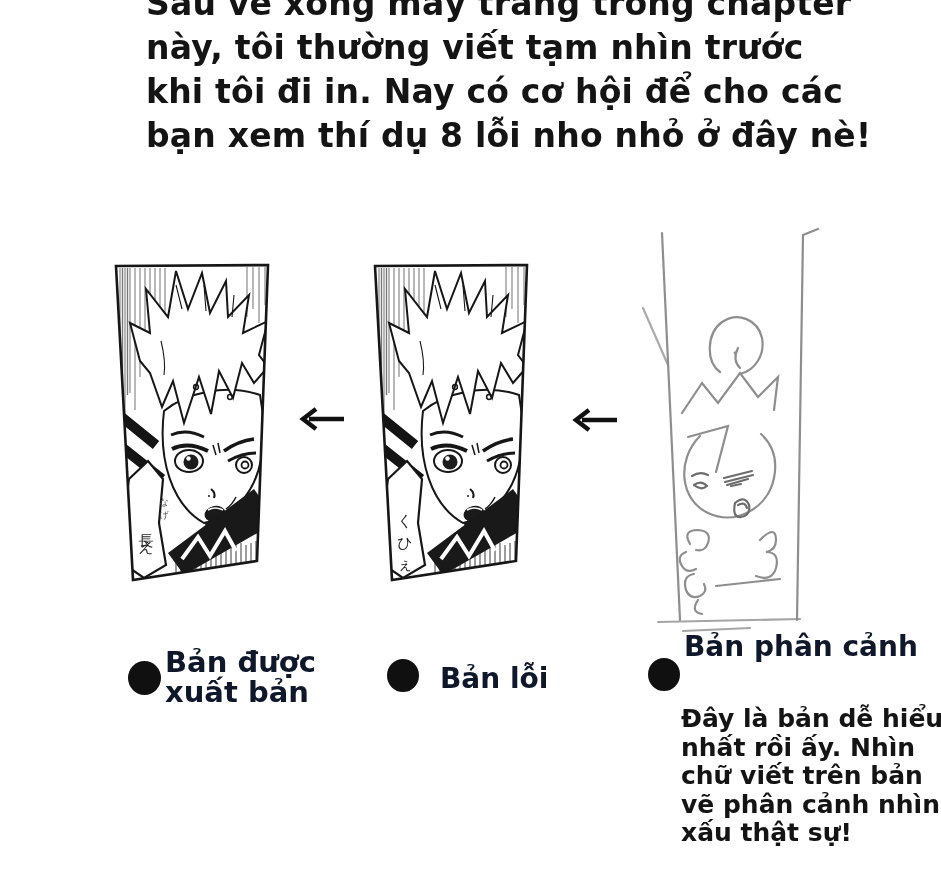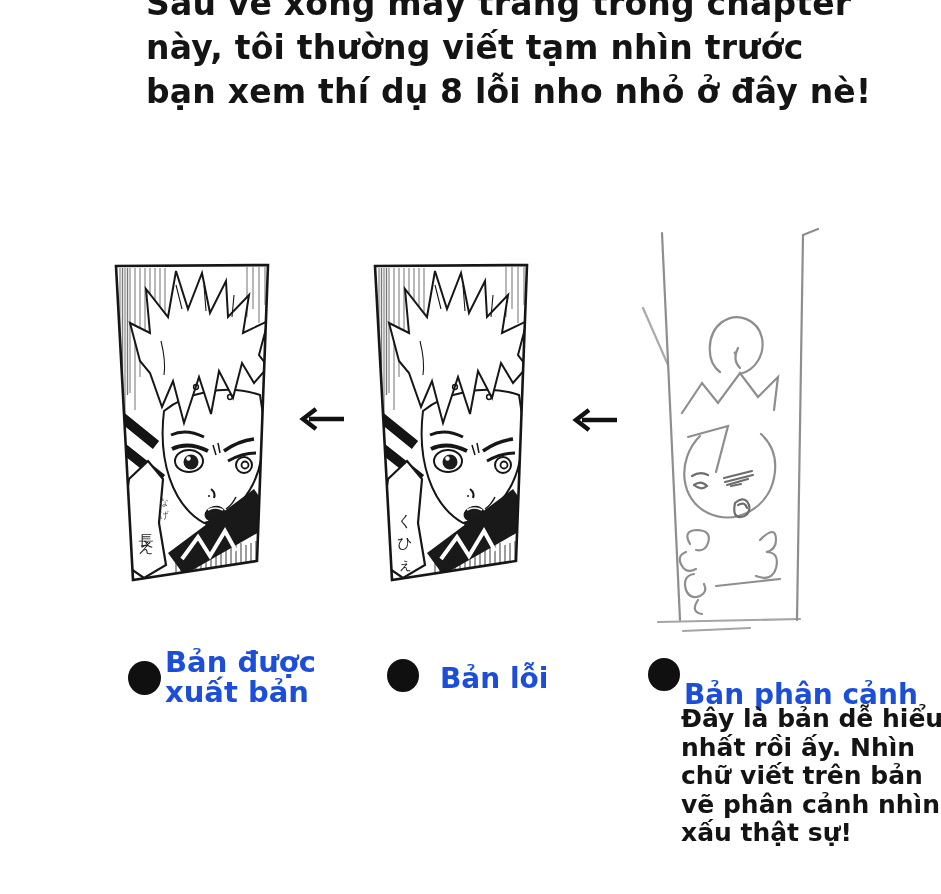--- a/index.html
+++ b/index.html
@@ -14,21 +14,21 @@
     left:146px;top:-18px;width:720px;
     font-weight:700;font-size:33px;line-height:44px;
     letter-spacing:.2px;white-space:nowrap;color:#141414;
   }
   
   .bullet{
     width:33px;height:34px;border-radius:50%;background:#101010;
   }
   .vlabel{
     font-weight:700;font-size:28px;line-height:30px;
-    white-space:nowrap;color:#1d4ed8;
+    white-space:nowrap;color:#0f172a;
   }
   
   .note{
     left:681px;top:705px;
     font-weight:700;font-size:25px;line-height:28.5px;
     white-space:nowrap;color:#141414;
   }
   
   .vtext{
     writing-mode:vertical-rl;text-orientation:upright;
@@ -39,20 +39,21 @@
   svg{display:block;}
 </style>
 </head>
 <body>
 
 <div id="stage">
 
   <div class="abs intro">
     <div>Sau vẽ xong mấy trang trong chapter</div>
     <div>này, tôi thường viết tạm nhìn trước</div>
+    <div>khi tôi đi in. Nay có cơ hội để cho các</div>
     <div>bạn xem thí dụ 8 lỗi nho nhỏ ở đây nè!</div>
   </div>
 
   <svg class="abs" style="left:100px;top:255px" width="445" height="340" viewBox="0 0 445 340">
     <defs>
       <clipPath id="pq">
           <path d="M0,1 L152,0 L141,296 L17,315 Z"></path>
         </clipPath>
       <g id="mangaArt">
         <path d="M0,1 L152,0 L141,296 L17,315 Z" fill="#ffffff" stroke="none"></path>
@@ -174,21 +175,21 @@
   <div class="abs bullet" style="left:128px;top:661px"></div>
   <div class="abs vlabel" style="left:165px;top:647px;font-size:29px">
     <div>Bản được</div>
     <div>xuất bản</div>
   </div>
 
   <div class="abs bullet" style="left:387px;top:659px;width:32px;height:33px"></div>
   <div class="abs vlabel" style="left:440px;top:664px">Bản lỗi</div>
 
   <div class="abs bullet" style="left:648px;top:658px;width:32px;height:33px"></div>
-  <div class="abs vlabel" style="left:684px;top:680px">Bản phân cảnh</div>
+  <div class="abs vlabel" style="left:684px;top:632px">Bản phân cảnh</div>
 
   <div class="abs note">
     <div>Đây là bản dễ hiểu</div>
     <div>nhất rồi ấy. Nhìn</div>
     <div>chữ viết trên bản</div>
     <div>vẽ phân cảnh nhìn</div>
     <div>xấu thật sự!</div>
   </div>
 
 </div>

